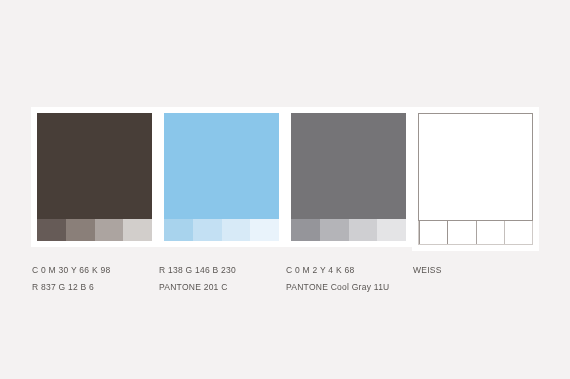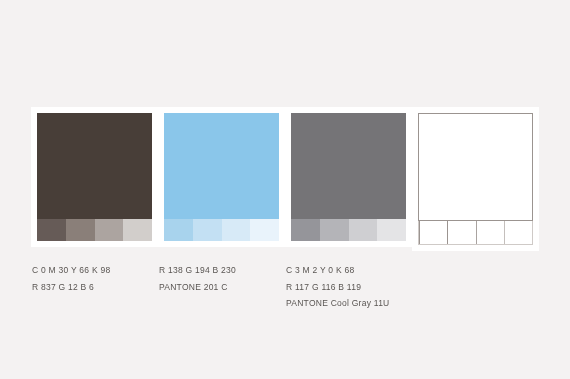--- a/index.html
+++ b/index.html
@@ -162,26 +162,30 @@
   </div>
 
   <div class="specs">
 
     <div class="spec-block">
       <div class="spec-line">C 0 M 30 Y 66 K 98</div>
       <div class="spec-line">R 837 G 12 B 6</div>
     </div>
 
     <div class="spec-block">
-      <div class="spec-line">R 138  G 194 B 230</div>
+      <div class="spec-line">R 138  G 146 B 230</div>
       <div class="spec-line">PANTONE 201 C</div>
     </div>
 
     <div class="spec-block">
-      <div class="spec-line">C 3 M 2 Y 0 K 68</div>
-      <div class="spec-line">R 117  G 116 B 119</div>
+      <div class="spec-line">C 0 M 2 Y 4 K 68</div>
       <div class="spec-line">PANTONE Cool Gray 11U</div>
     </div>
 
+    <div class="spec-block">
+      <div class="spec-line">WEISS</div>
+      <div class="spec-line"></div>
+      <div class="spec-line"></div>
+    </div>
 
   </div>
 
 </div>
 
 </body></html>

